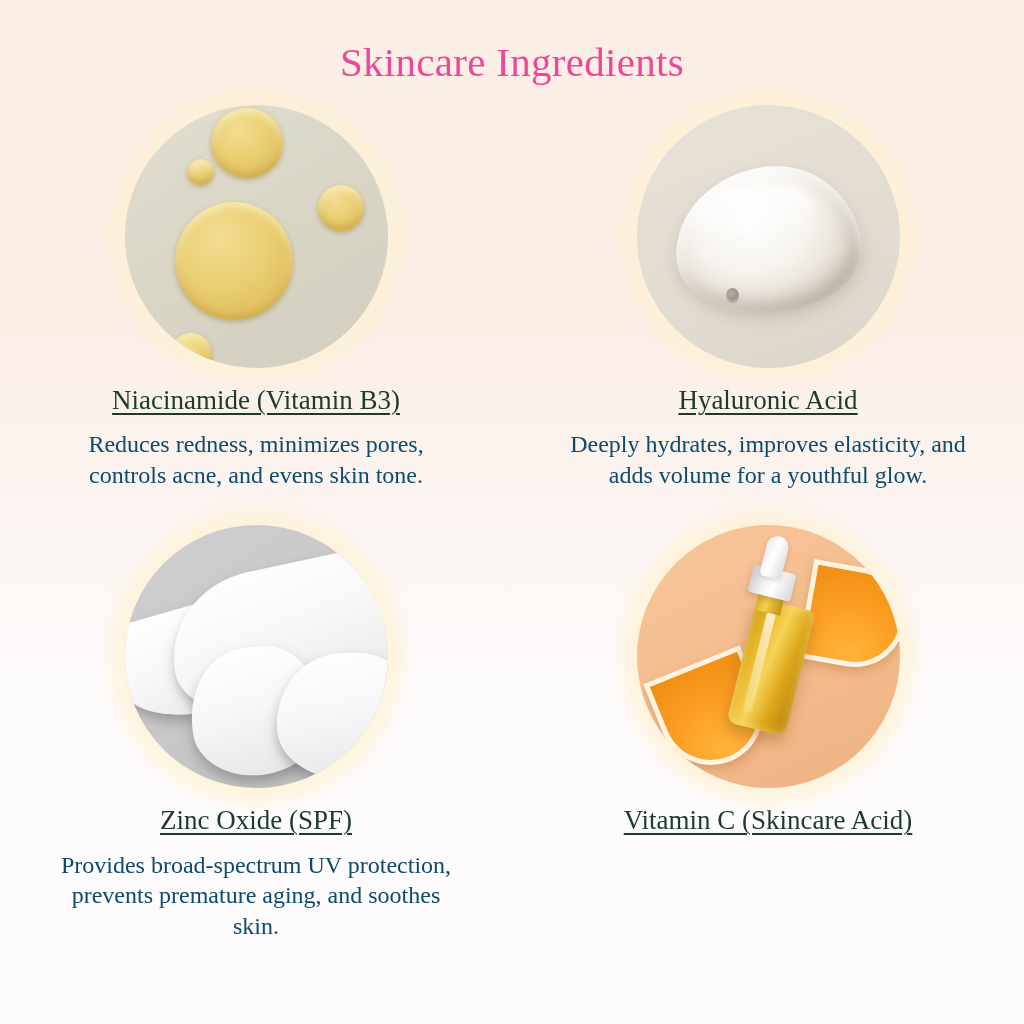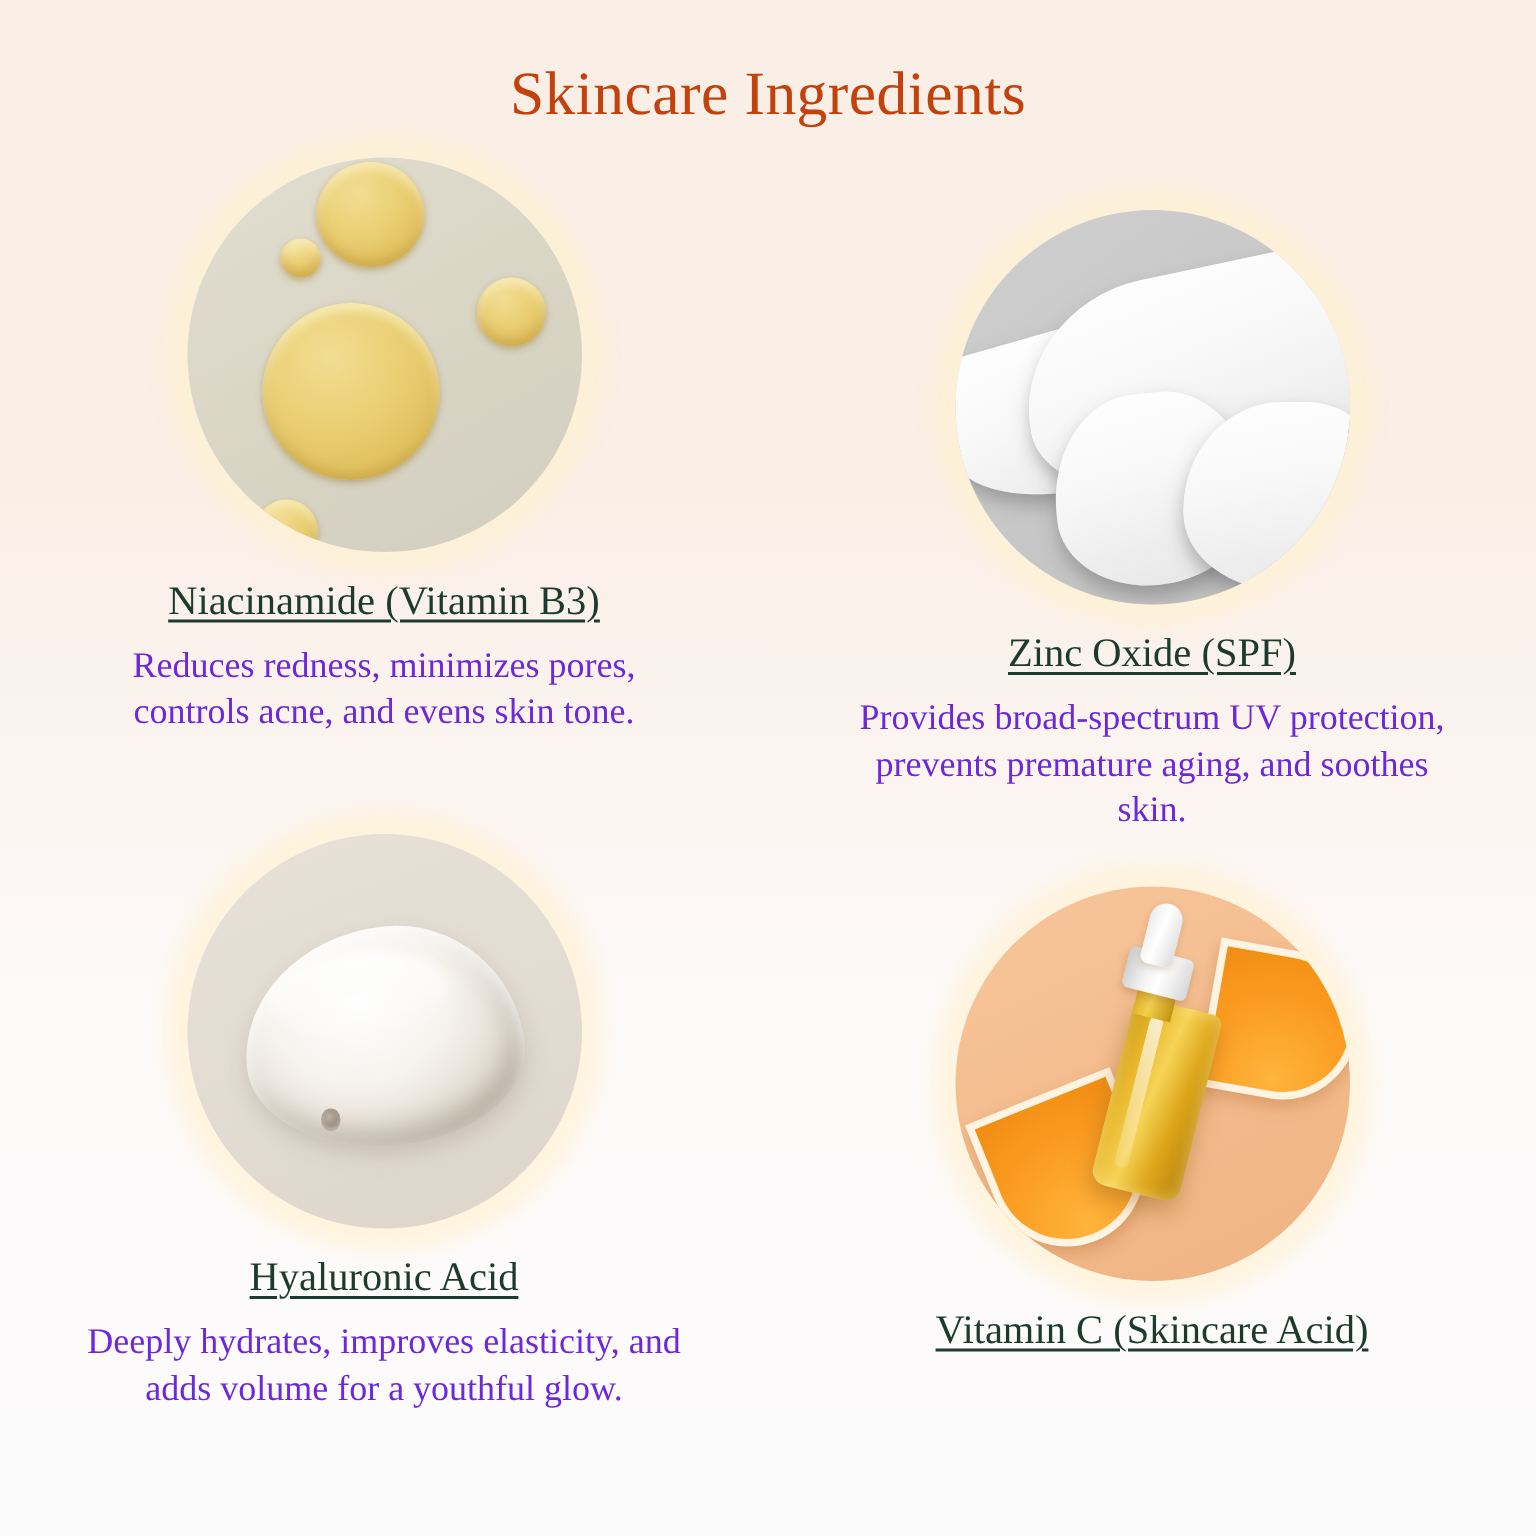--- a/index.html
+++ b/index.html
@@ -28,21 +28,21 @@
 
   
   .page-title {
     position: absolute;
     top: 40px;
     left: 0;
     width: 1024px;
     text-align: center;
     font-size: 41px;
     letter-spacing: 0.3px;
-    color: #c2410c;
+    color: #ec4899;
     font-weight: 400;
     line-height: 1.1;
   }
 
   
   .grid {
     position: absolute;
     top: 105px;
     left: 0;
     width: 1024px;
@@ -256,21 +256,21 @@
     text-decoration: underline;
     text-underline-offset: 4px;
     text-decoration-thickness: 1.6px;
     line-height: 1.15;
     white-space: nowrap;
   }
   .ing-desc {
     margin-top: 13px;
     font-size: 24px;
     line-height: 1.28;
-    color: #6d28d9;
+    color: #0c4a6e;
     text-align: center;
     max-width: 400px;
   }
   .card.row2 .ing-desc { max-width: 410px; }
 </style>
 </head>
 <body>
 
 <div class="page">
 
@@ -285,43 +285,43 @@
           <span class="drop d3"></span>
           <span class="drop d1"></span>
           <span class="drop d4"></span>
           <span class="drop d5"></span>
         </div>
       </div>
       <div class="ing-title">Niacinamide (Vitamin B3)</div>
       <div class="ing-desc">Reduces redness, minimizes pores, controls acne, and evens skin tone.</div>
     </div>
 
+    <div class="card">
+      <div class="circle-wrap">
+        <div class="circle sc-gel">
+          <span class="gel"></span>
+          <span class="bubble"></span>
+        </div>
+      </div>
+      <div class="ing-title">Hyaluronic Acid</div>
+      <div class="ing-desc">Deeply hydrates, improves elasticity, and adds volume for a youthful glow.</div>
+    </div>
+
     <div class="card row2">
       <div class="circle-wrap">
         <div class="circle sc-cream">
           <span class="smear s1"></span>
           <span class="smear s5"></span>
           <span class="smear s2"></span>
           <span class="smear s3"></span>
           <span class="smear s4"></span>
         </div>
       </div>
       <div class="ing-title">Zinc Oxide (SPF)</div>
       <div class="ing-desc">Provides broad-spectrum UV protection, prevents premature aging, and soothes skin.</div>
-    </div>
-
-    <div class="card">
-      <div class="circle-wrap">
-        <div class="circle sc-gel">
-          <span class="gel"></span>
-          <span class="bubble"></span>
-        </div>
-      </div>
-      <div class="ing-title">Hyaluronic Acid</div>
-      <div class="ing-desc">Deeply hydrates, improves elasticity, and adds volume for a youthful glow.</div>
     </div>
 
     <div class="card row2">
       <div class="circle-wrap">
         <div class="circle sc-vitc">
           <span class="orange o2">
             <span class="flesh"></span>
           </span>
           <span class="orange o1">
             <span class="flesh"></span>

